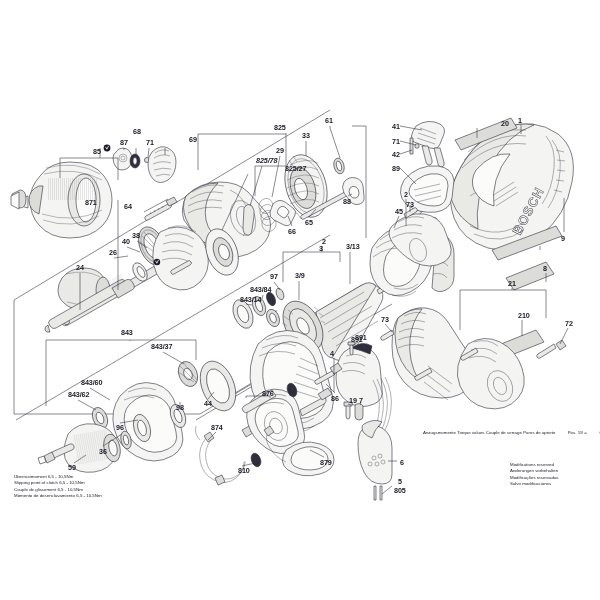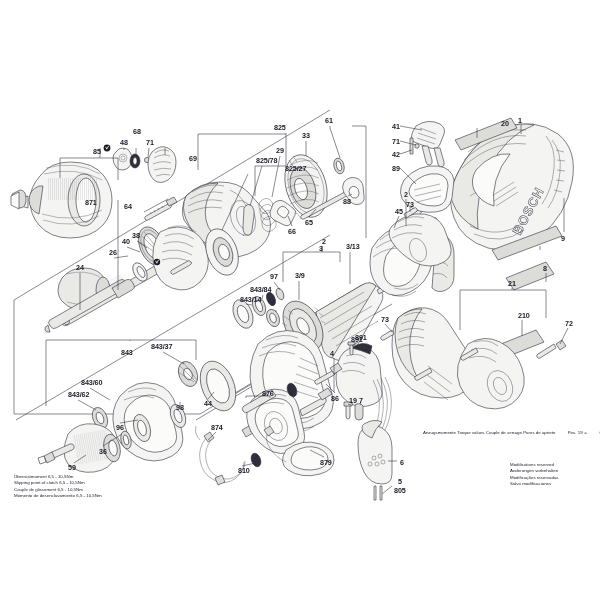--- a/index.html
+++ b/index.html
@@ -585,46 +585,46 @@
       <line x1="568" y1="328" x2="560" y2="344"></line>
 
       <line x1="385" y1="324" x2="392" y2="332"></line>
     </g>
 
   </svg>
 
   <div id="labels">
       <div class="lbl" style="left: 93px; top: 148px;">85</div>
       <div class="lbl" style="left: 85px; top: 199px;">871</div>
-      <div class="lbl" style="left: 120px; top: 139px;">48</div>
+      <div class="lbl" style="left: 120px; top: 139px;">87</div>
       <div class="lbl" style="left: 133px; top: 128px;">68</div>
       <div class="lbl" style="left: 146px; top: 139px;">71</div>
-      <div class="lbl" style="left: 161px; top: 155px; padding-left: 28px;">69</div>
+      <div class="lbl" style="left: 161px; top: 136px; padding-left: 28px;">69</div>
       <div class="lbl" style="left: 124px; top: 203px;">64</div>
       <div class="lbl" style="left: 132px; top: 232px;">38</div>
       <div class="lbl" style="left: 122px; top: 238px;">40</div>
       <div class="lbl" style="left: 109px; top: 249px;">26</div>
       <div class="lbl" style="left: 76px; top: 264px;">24</div>
       <div class="lbl" style="left: 274px; top: 124px;">825</div>
-      <div class="lbl" style="left: 256px; top: 157px;">825/78</div>
+      <div class="lbl" style="left: 256px; top: 157px; font-style: italic;">825/78</div>
       <div class="lbl" style="left: 240px; top: 165px; padding-left: 45px;">825/27</div>
       <div class="lbl" style="left: 276px; top: 147px;">29</div>
       <div class="lbl" style="left: 302px; top: 132px;">33</div>
       <div class="lbl" style="left: 325px; top: 117px;">61</div>
       <div class="lbl" style="left: 343px; top: 198px;">88</div>
       <div class="lbl" style="left: 305px; top: 219px;">65</div>
       <div class="lbl" style="left: 288px; top: 228px;">66</div>
       <div class="lbl" style="left: 322px; top: 238px;">2</div>
       <div class="lbl" style="left: 346px; top: 243px;">3/13</div>
       <div class="lbl" style="left: 319px; top: 245px;">3</div>
       <div class="lbl" style="left: 295px; top: 272px;">3/9</div>
       <div class="lbl" style="left: 270px; top: 273px;">97</div>
       <div class="lbl" style="left: 250px; top: 286px;">843/84</div>
       <div class="lbl" style="left: 240px; top: 296px;">843/14</div>
-      <div class="lbl" style="left: 121px; top: 349px;">843</div>
+      <div class="lbl" style="left: 121px; top: 329px;">843</div>
       <div class="lbl" style="left: 151px; top: 343px;">843/37</div>
       <div class="lbl" style="left: 81px; top: 379px;">843/60</div>
       <div class="lbl" style="left: 68px; top: 391px;">843/62</div>
       <div class="lbl" style="left: 204px; top: 400px;">44</div>
       <div class="lbl" style="left: 176px; top: 404px;">98</div>
       <div class="lbl" style="left: 116px; top: 424px;">96</div>
       <div class="lbl" style="left: 99px; top: 448px;">36</div>
       <div class="lbl" style="left: 68px; top: 464px;">59</div>
       <div class="lbl" style="left: 262px; top: 390px;">876</div>
       <div class="lbl" style="left: 211px; top: 424px;">874</div>

